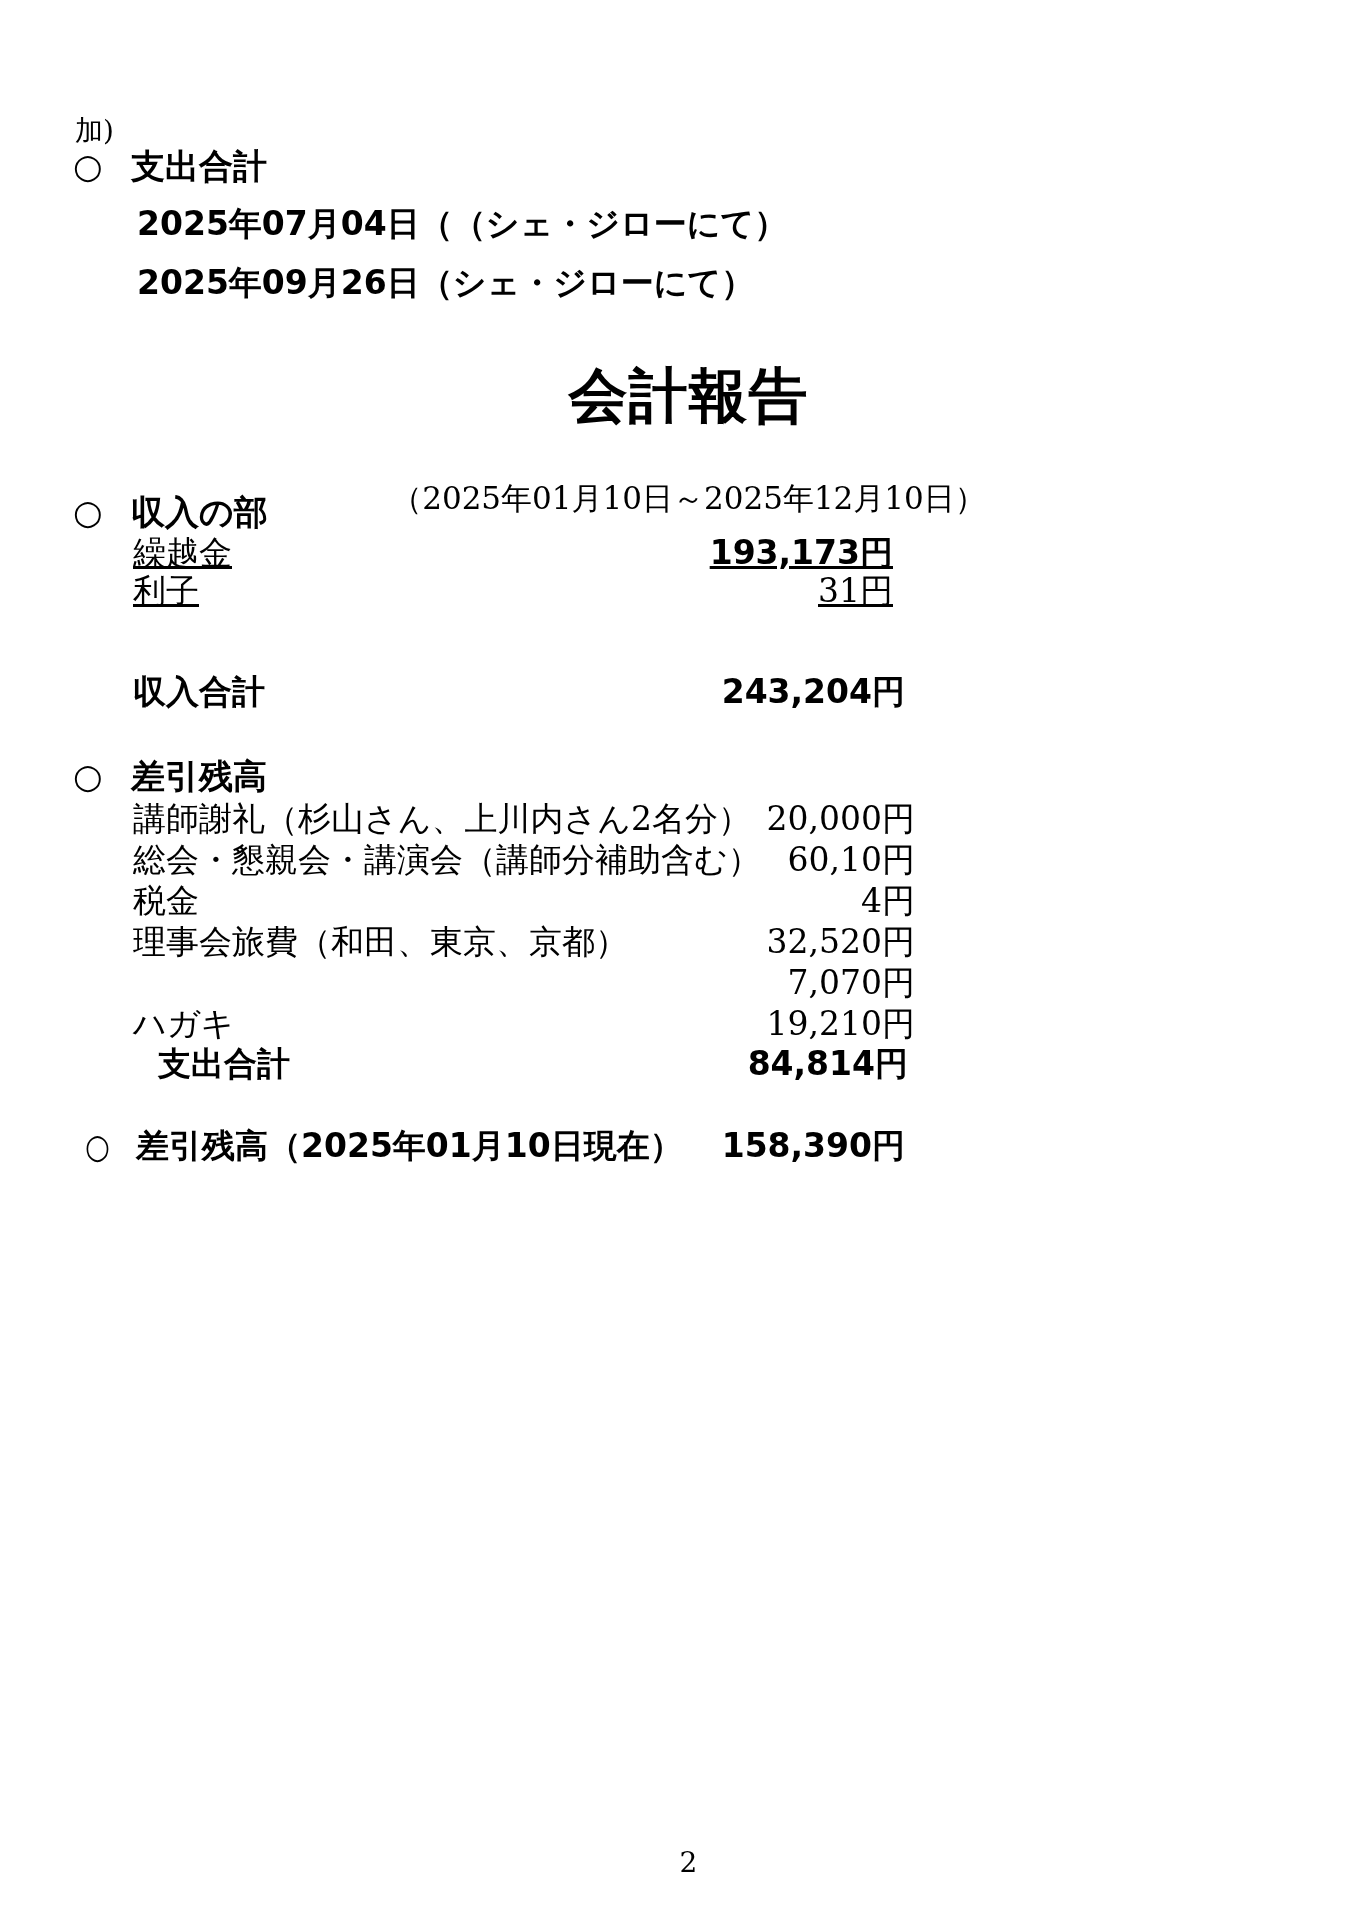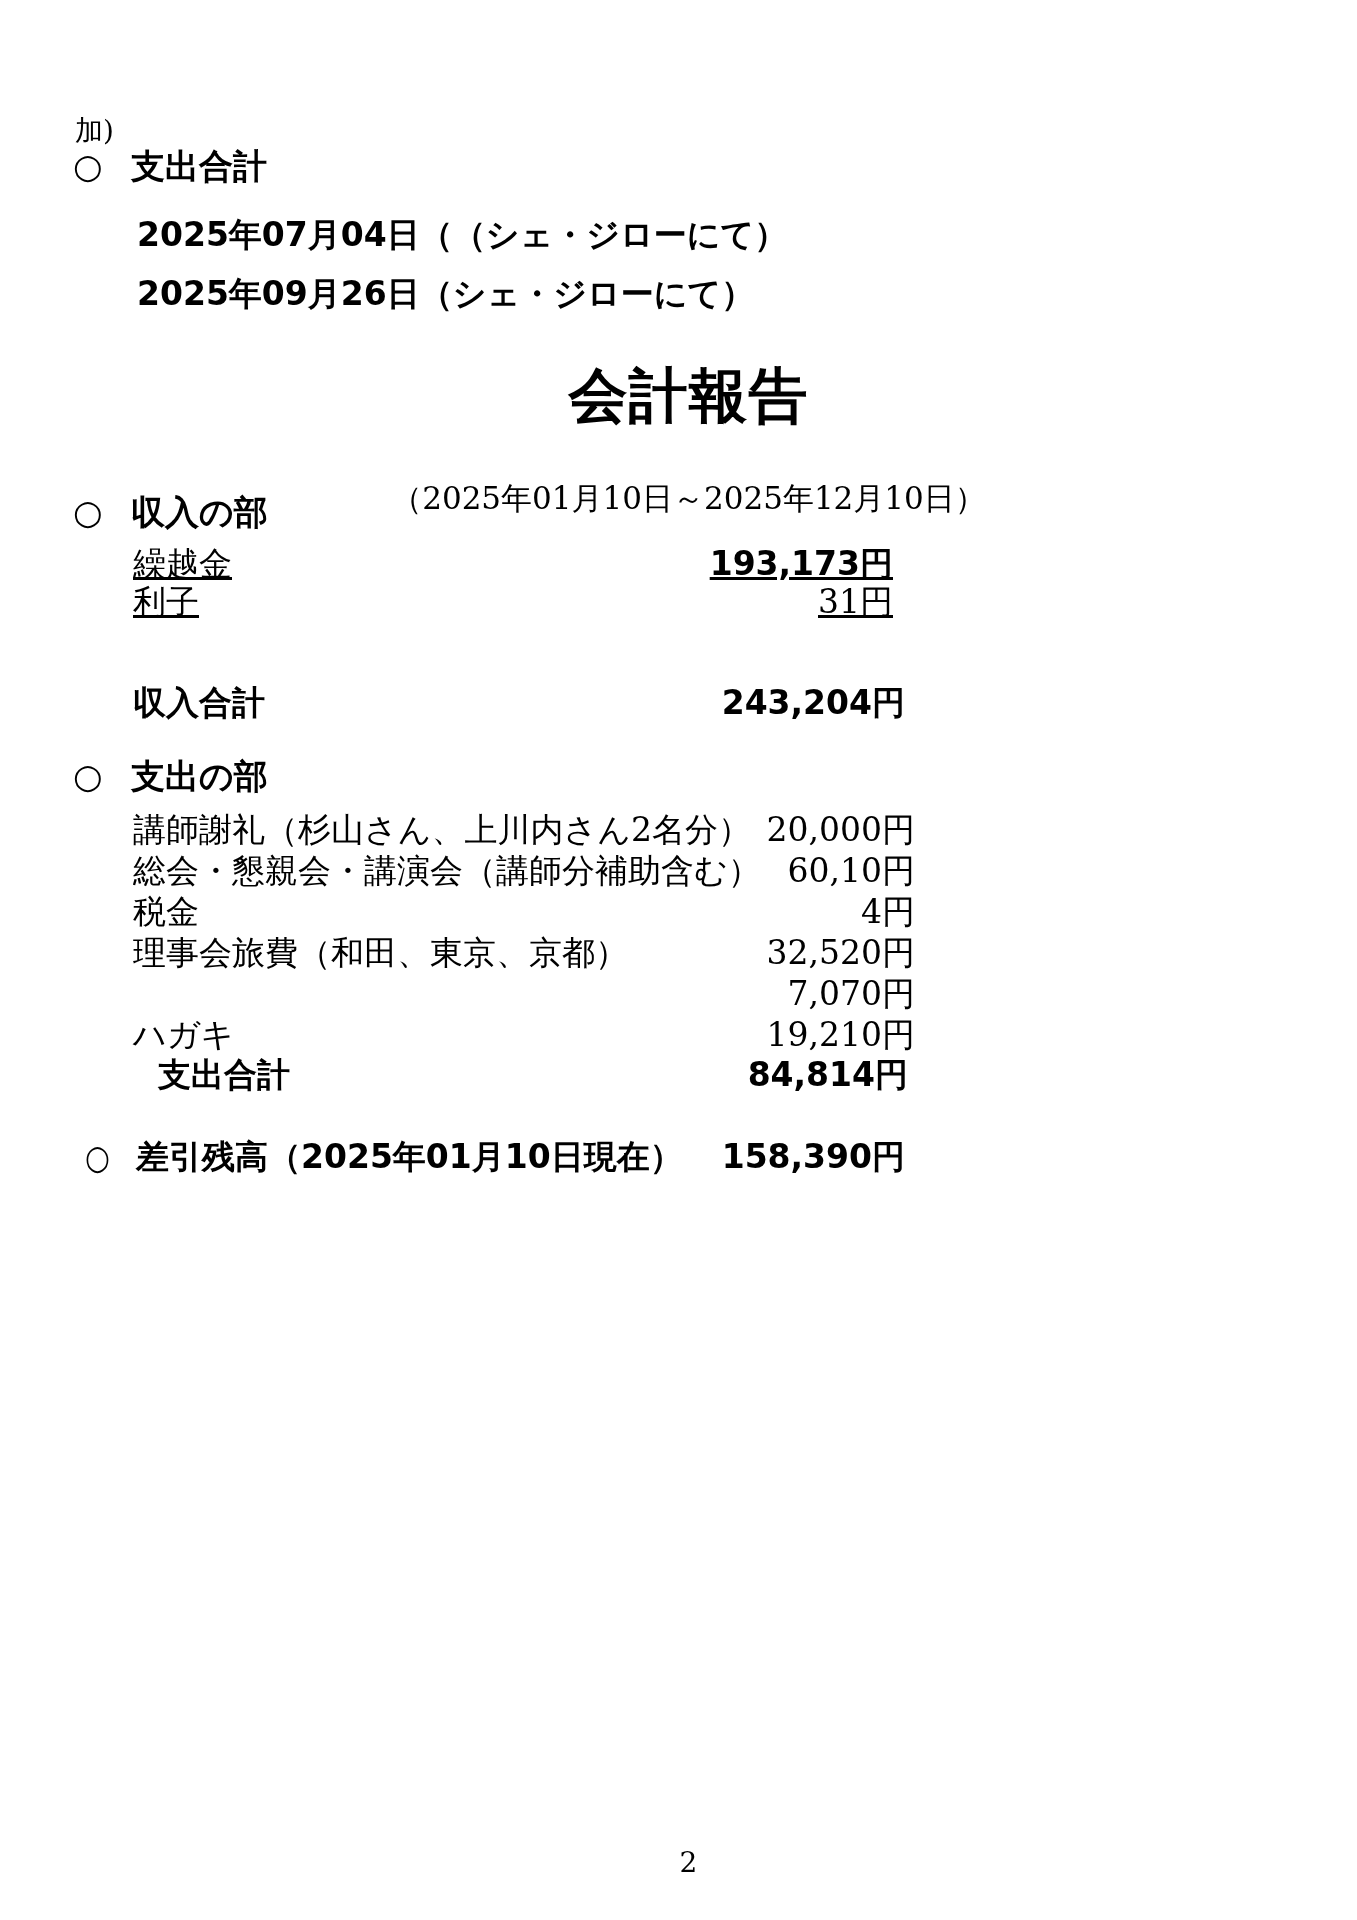--- a/index.html
+++ b/index.html
@@ -15,21 +15,21 @@
     overflow: hidden;
     margin: 0 auto;
   }
 
   .block { position: absolute; }
 
   .serif  { font-family: "DejaVu Serif", "Liberation Serif", serif; font-weight: 400; }
   .gothic { font-family: "DejaVu Sans", "Liberation Sans", sans-serif; }
   .b      { font-weight: 700; }
 
-  .fs-body   { font-size: 33px; margin-top: 11px; }
+  .fs-body   { font-size: 33px; }
   .fs-head   { font-size: 34px; }
   .fs-small  { font-size: 28px; }
 
   .row {
     display: flex;
     height: 40px;
     line-height: 40px;
     white-space: nowrap;
   }
   .row.h38 { height: 38px; line-height: 38px; }
@@ -90,21 +90,21 @@
   <div class="block fs-body" style="top:672px; left:133px; width:772px;">
     <div class="row">
       <span class="gothic b">収入合計</span>
       <span class="value gothic b">243,204円</span>
     </div>
   </div>
 
   <div class="block" style="top:756px; left:73px; width:830px;">
     <div class="row">
       <span class="bullet gothic">○</span>
-      <span class="gothic b fs-head">支出の部</span>
+      <span class="gothic b fs-head">差引残高</span>
     </div>
   </div>
 
   <div class="block fs-body" style="top:798px; left:133px; width:782px;">
     <div class="row h41">
       <span class="serif">講師謝礼（杉山さん、上川内さん2名分）</span>
       <span class="value serif">20,000円</span>
     </div>
     <div class="row h41">
       <span class="serif">総会・懇親会・講演会（講師分補助含む）</span>

